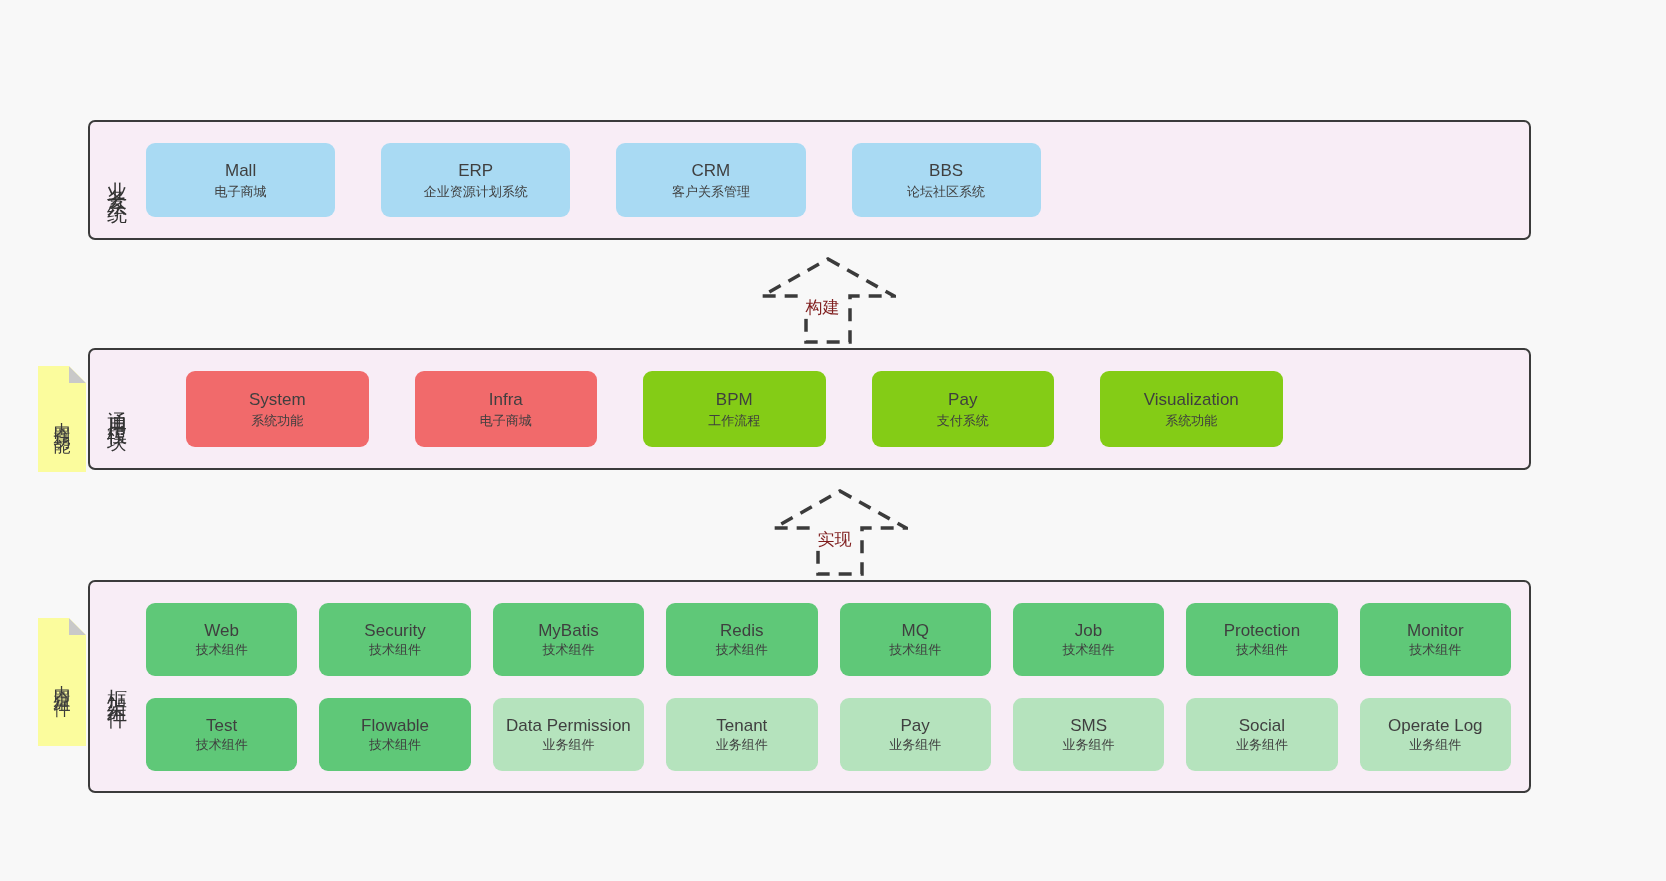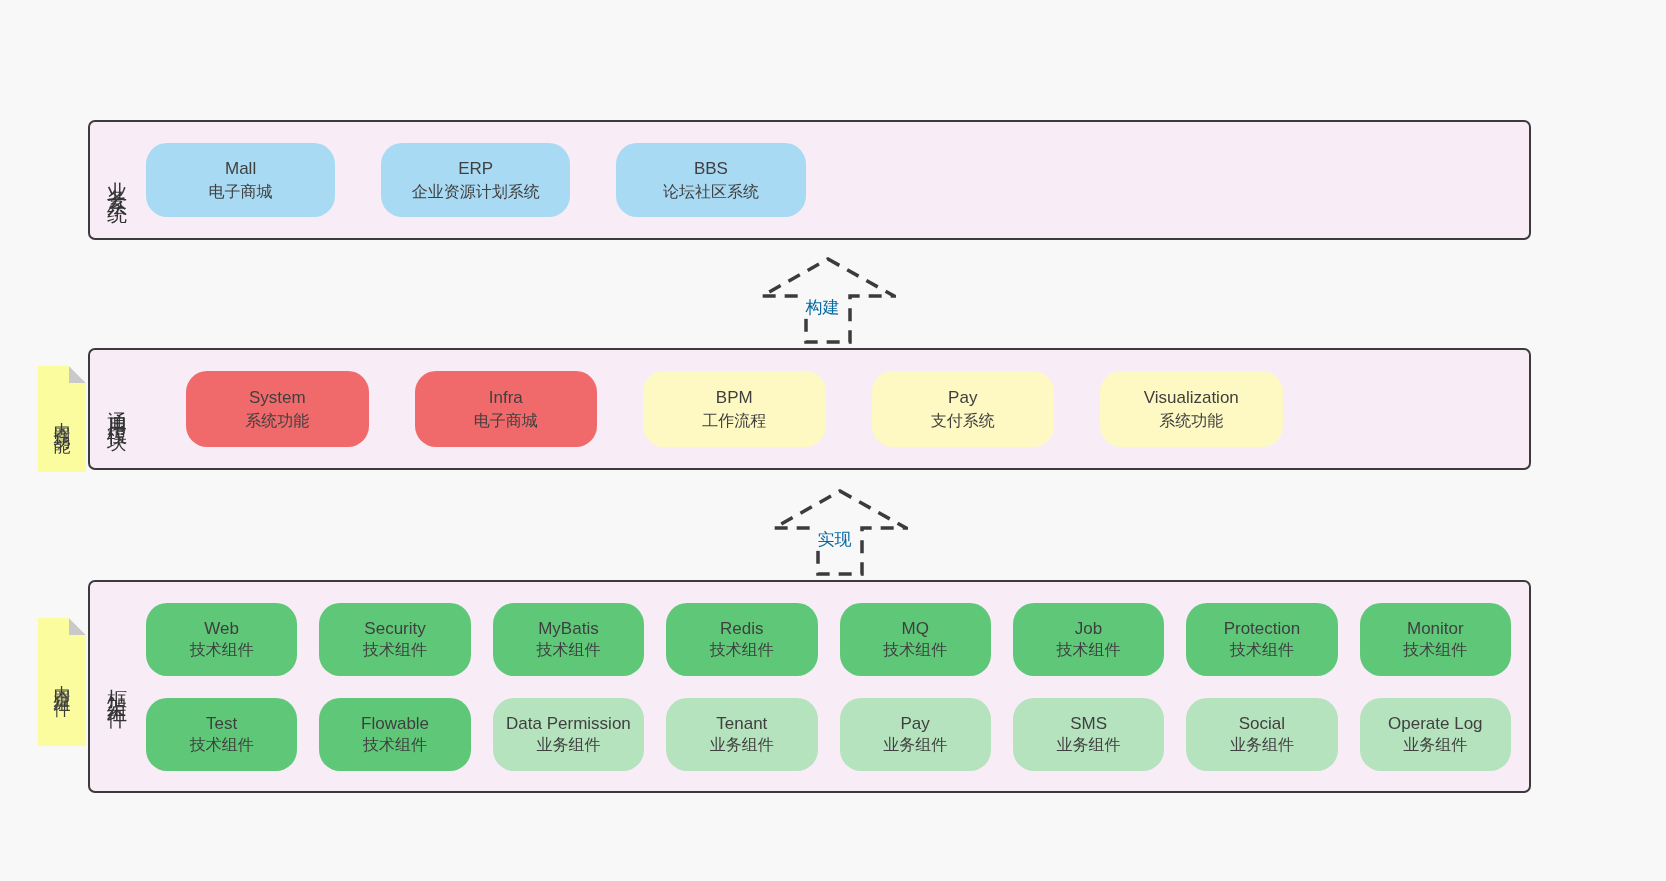--- a/index.html
+++ b/index.html
@@ -17,39 +17,39 @@
     width:56px; display:flex; align-items:center; justify-content:center;
     font-size:20px; color:#333;
     writing-mode:vertical-lr; text-orientation:upright; letter-spacing:7px;
   }
   .boxes { flex:1; display:grid; margin-right:18px; align-items:center; }
   .cols-6 { grid-template-columns:repeat(6,1fr); column-gap:46px; }
   .cols-8 { grid-template-columns:repeat(8,1fr); column-gap:35px; row-gap:26px;
             align-content:center;gap:22px; }
 
   .box {
-    border-radius:21px; display:flex; flex-direction:column;
+    border-radius:9px; display:flex; flex-direction:column;
     align-items:center; justify-content:center; text-align:center;
     padding:4px 8px; line-height:1.4;
   }
   .h74 { height:74px; } .h76 { height:76px; } .h73 { height:73px; line-height:1.3; }
   .box-name { font-size:17px; }
-  .box-desc { font-size:16px; }
+  .box-desc { font-size:13px; }
   .blue  { background:#a9daf3; }
   .red   { background:#f16a6b; }
-  .pink  { background:#fef9c3; }
+  .pink  { background:#84cc16; }
   .green { background:#5fc878; }
   .lgreen{ background:#b5e3bd; }
 
   
   .arrow { position:absolute; width:136px; height:87px; }
   .arrow svg { position:absolute; inset:0; width:100%; height:100%; }
   .arrow-label {
     position:absolute; left:46%; top:57%; transform:translate(-50%,-50%);
-    background:#f8f8f8; padding:0 3px; font-size:17px; color:#0369a1; white-space:nowrap;font-family:Liberation Serif, serif;
+    background:#f8f8f8; padding:0 3px; font-size:17px; color:#7f1d1d; white-space:nowrap;font-family:Liberation Serif, serif;
   }
 
   
   .note {
     position:absolute; left:38px; width:48px; background:#fbfc9d;
     clip-path:polygon(0 0, calc(100% - 17px) 0, 100% 17px, 100% 100%, 0 100%);
     display:flex; align-items:center; justify-content:center;
   }
   .note-fold {
     position:absolute; top:0; right:0; width:17px; height:17px;
@@ -68,20 +68,24 @@
   <section class="layer" style="top:120px; height:120px;">
     <div class="layer-label">业务系统</div>
     <div class="boxes cols-6">
       <div class="box blue h74">
         <span class="box-name">Mall</span>
         <span class="box-desc">电子商城</span>
       </div>
       <div class="box blue h74">
         <span class="box-name">ERP</span>
         <span class="box-desc">企业资源计划系统</span>
+      </div>
+      <div class="box blue h74">
+        <span class="box-name">CRM</span>
+        <span class="box-desc">客户关系管理</span>
       </div>
       <div class="box blue h74">
         <span class="box-name">BBS</span>
         <span class="box-desc">论坛社区系统</span>
       </div>
     </div>
   </section>
 
   <div class="arrow" style="left:760px; top:257px;">
     <svg viewBox="0 0 136 87">

